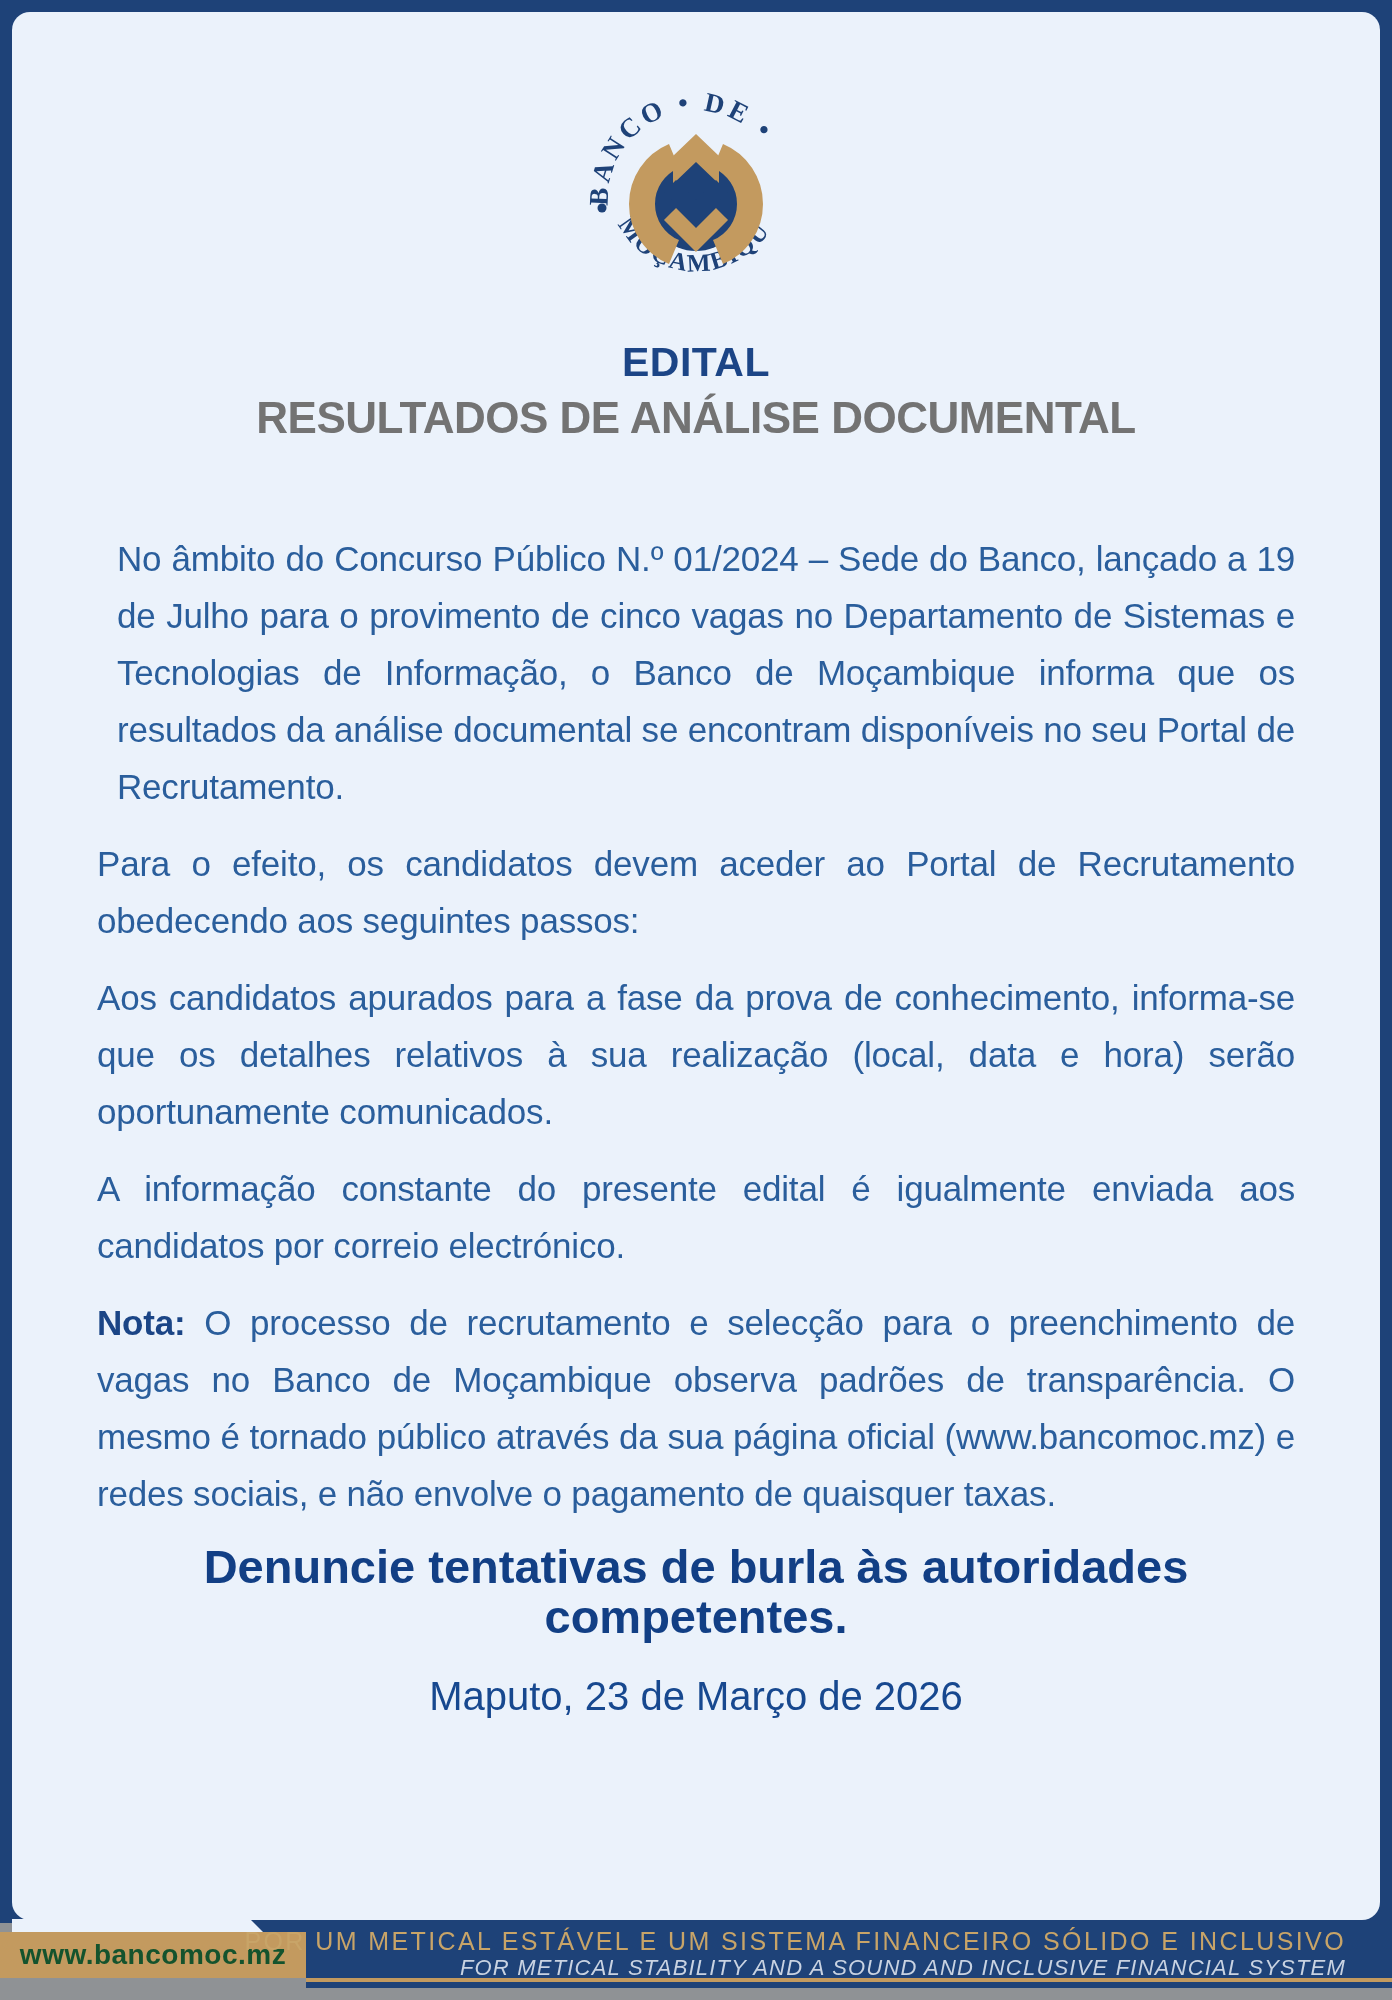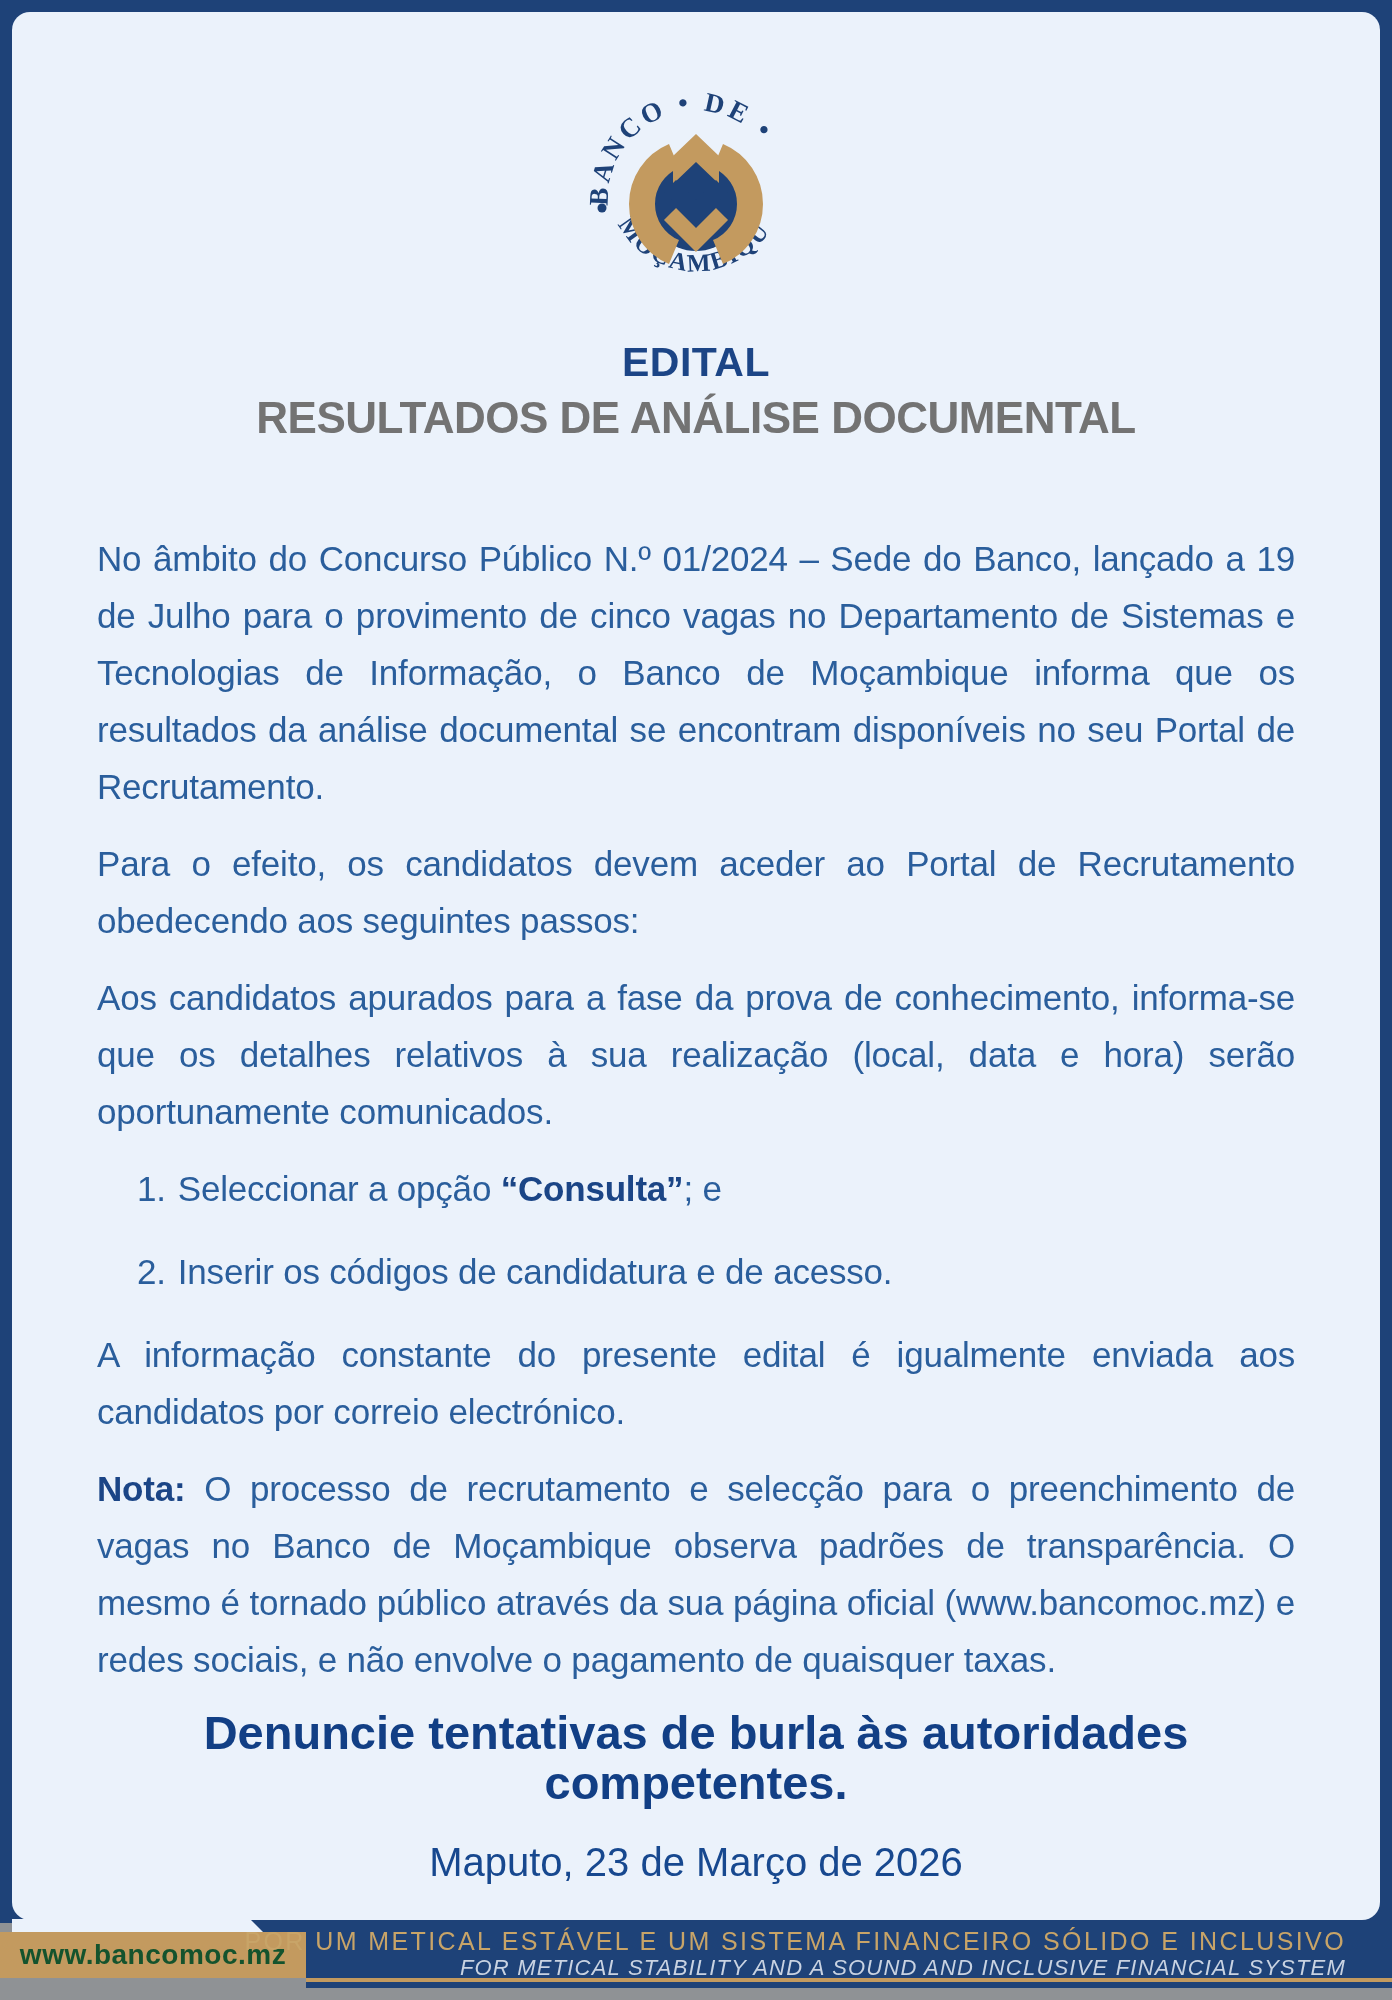--- a/index.html
+++ b/index.html
@@ -18,21 +18,21 @@
   .title{
     margin:20px 0 0;text-align:center;color:#1c4586;
     font-size:41px;line-height:48px;font-weight:bold;letter-spacing:.5px;
   }
   .subtitle{
     margin:6px 0 0;text-align:center;color:#737373;
     font-size:44px;line-height:52px;font-weight:bold;letter-spacing:-.5px;
   }
   .body-copy{color:#2a5e9c;font-size:35px;line-height:57px;letter-spacing:-.2px;}
   .body-copy p{margin:0 0 20px;text-align:justify;}
-  .body-copy p.first{margin-top:86px;}
+  .body-copy p.first{margin-top:86px;margin-left:20px;}
   .list{margin:6px 0 4px;}
   .list-item{padding-left:40px;margin:0 0 26px;text-align:left;}
   .list-item .num{margin-right:12px;}
   b,.bold-seg{font-weight:bold;color:#1b4586;}
   .warning{
     margin:16px 0 0;text-align:center;font-weight:bold;color:#123f85;
     font-size:47px;line-height:50px;
   }
   .dateline{
     margin:30px 0 0;text-align:center;color:#17488f;
@@ -91,28 +91,20 @@
   </div>
 
   <h1 class="title">EDITAL</h1>
   <h2 class="subtitle">RESULTADOS DE ANÁLISE DOCUMENTAL</h2>
 
   <div class="body-copy">
     <p class="first">No âmbito do Concurso Público N.º 01/2024 – Sede do Banco, lançado a 19 de Julho para o provimento de cinco vagas no Departamento de Sistemas e Tecnologias de Informação, o Banco de Moçambique informa que os resultados da análise documental se encontram disponíveis no seu Portal de Recrutamento.</p>
     <p>Para o efeito, os candidatos devem aceder ao Portal de Recrutamento obedecendo aos seguintes passos:</p>
     <p>Aos candidatos apurados para a fase da prova de conhecimento, informa-se que os detalhes relativos à sua realização (local, data e hora) serão oportunamente comunicados.</p>
 
-    <div class="list">
-      <div class="list-item">
-        <span class="num">1.</span><span>Seleccionar a opção </span><span class="bold-seg">“Consulta”</span><span>; e</span>
-      </div>
-      <div class="list-item">
-        <span class="num">2.</span><span>Inserir os códigos de candidatura e de acesso.</span>
-      </div>
-    </div>
 
     <p>A informação constante do presente edital é igualmente enviada aos candidatos por correio electrónico.</p>
 
     <p><b>Nota:</b><span> O processo de recrutamento e selecção para o preenchimento de vagas no Banco de Moçambique observa padrões de transparência. O mesmo é tornado público através da sua página oficial (www.bancomoc.mz) e redes sociais, e não envolve o pagamento de quaisquer taxas.</span></p>
   </div>
 
   <p class="warning">Denuncie tentativas de burla às autoridades competentes.</p>
   <p class="dateline">Maputo, 23 de Março de 2026</p>
 
 </div>

